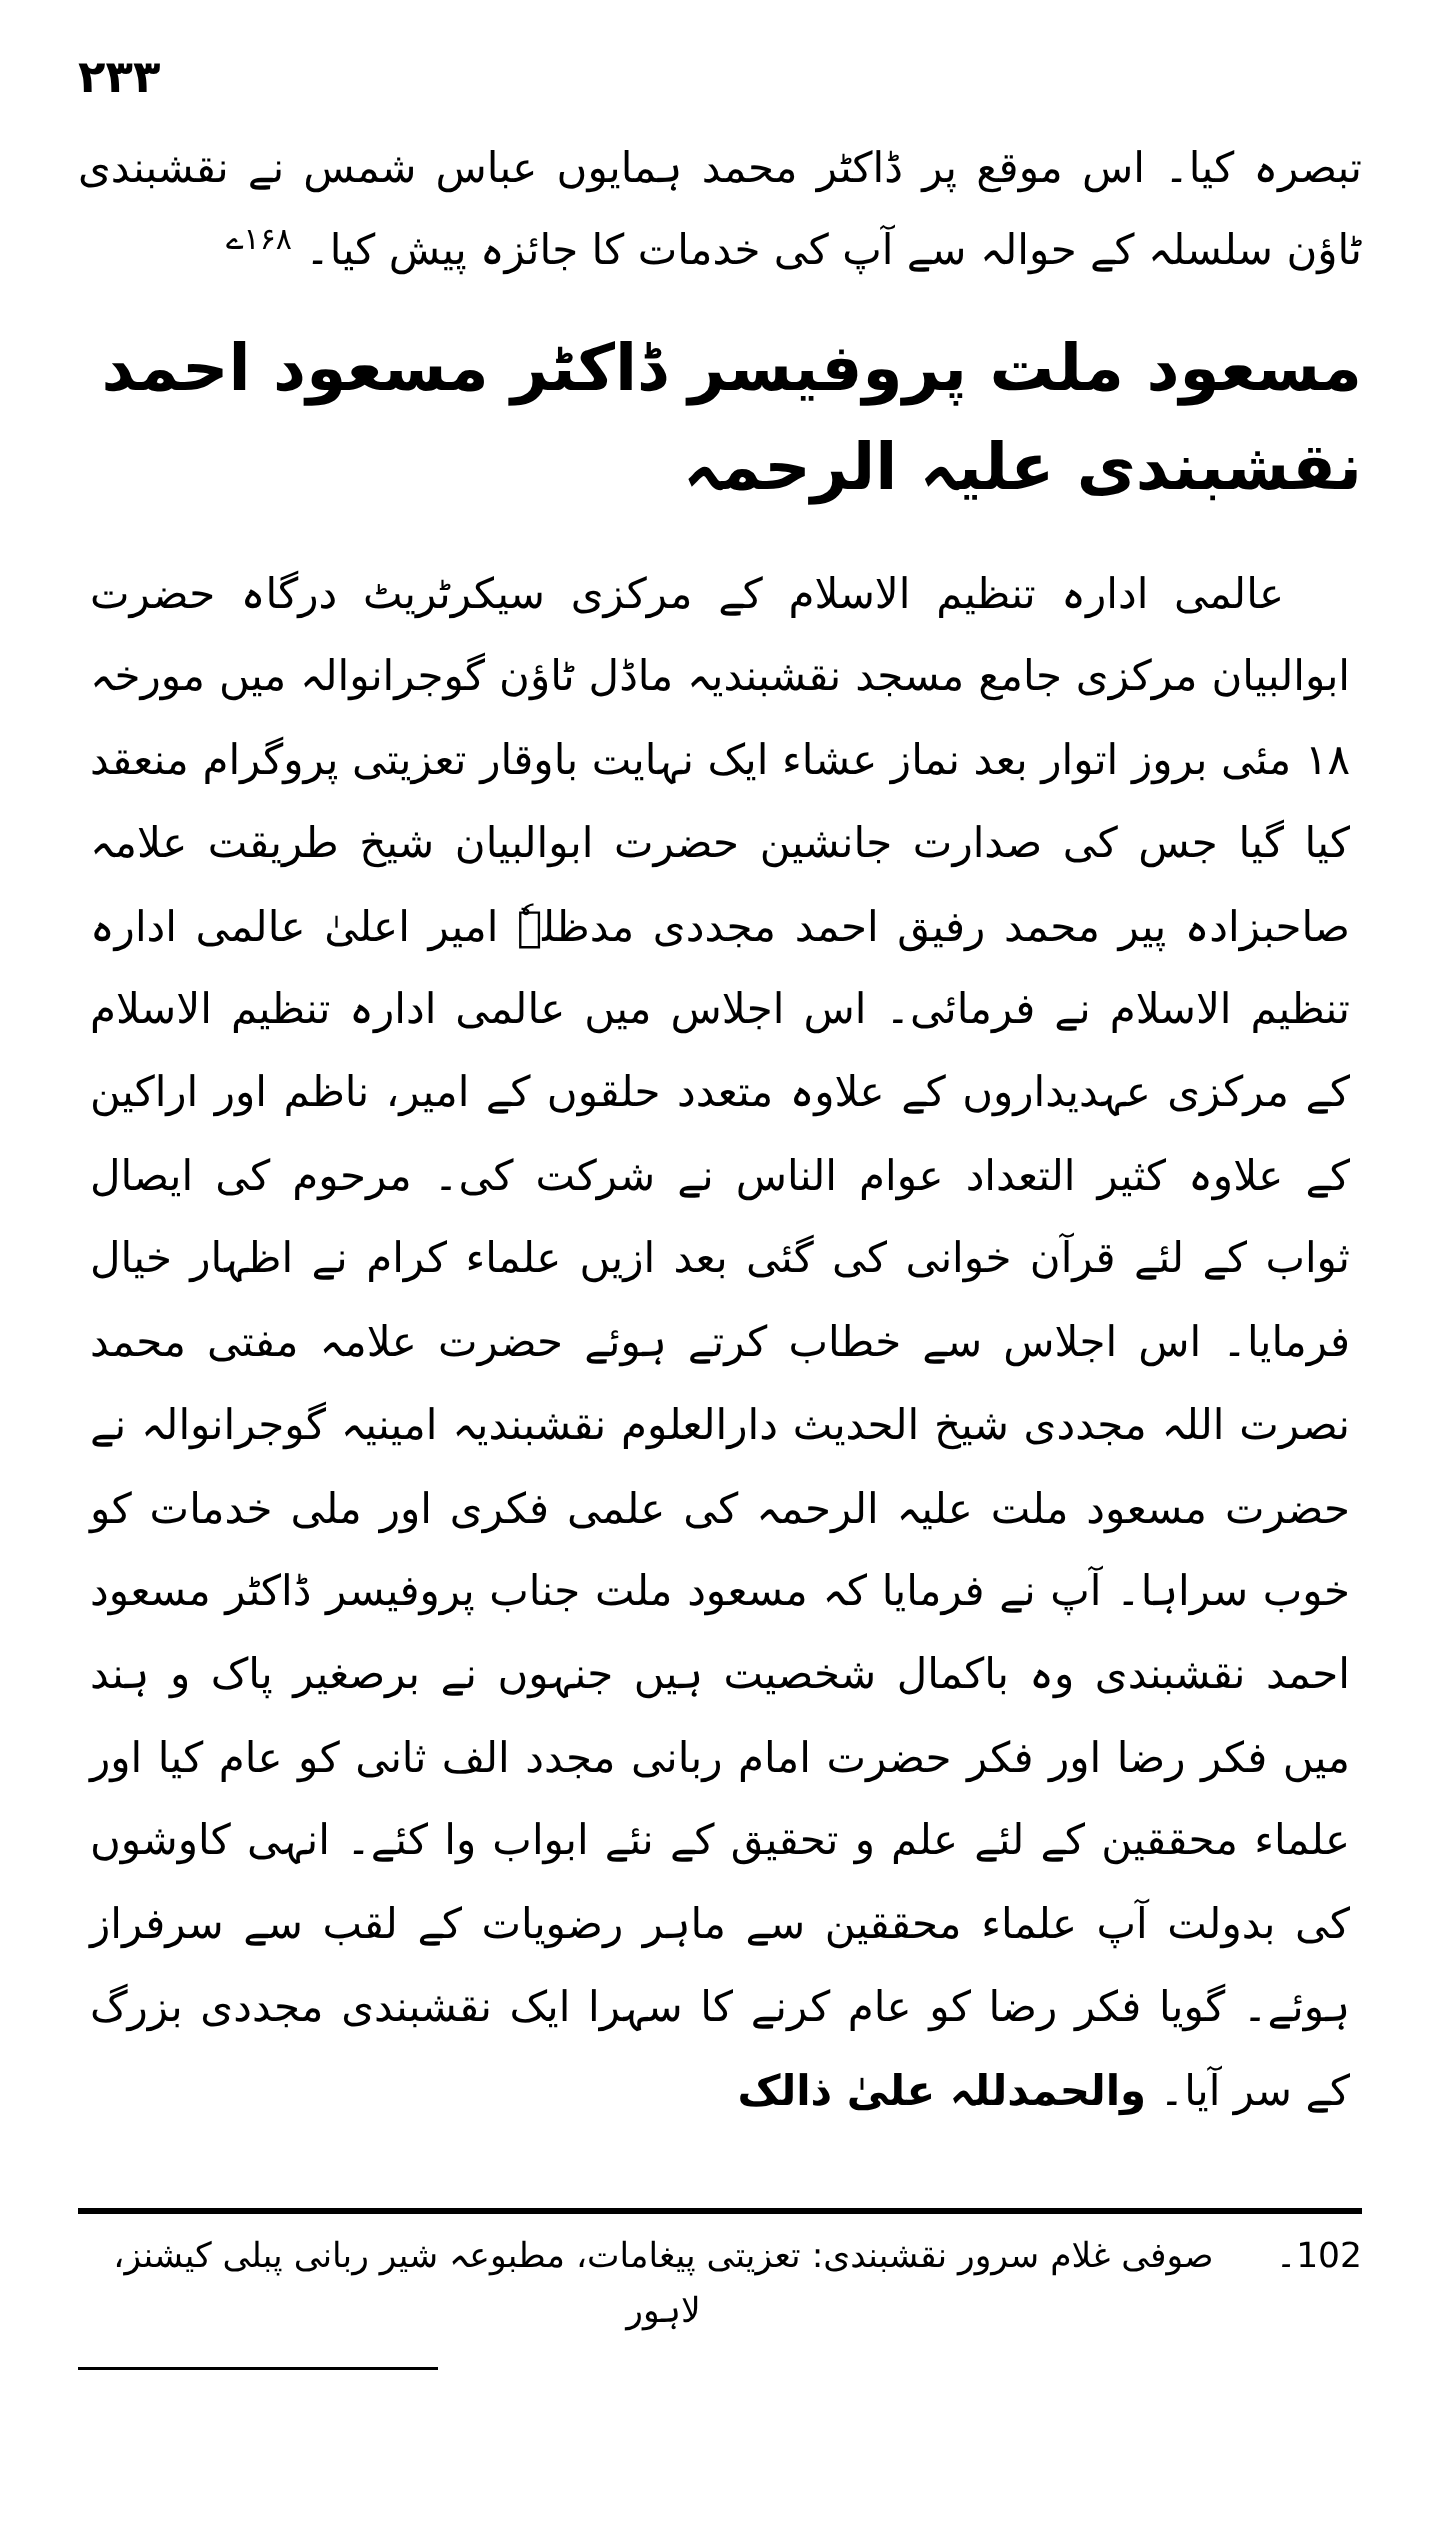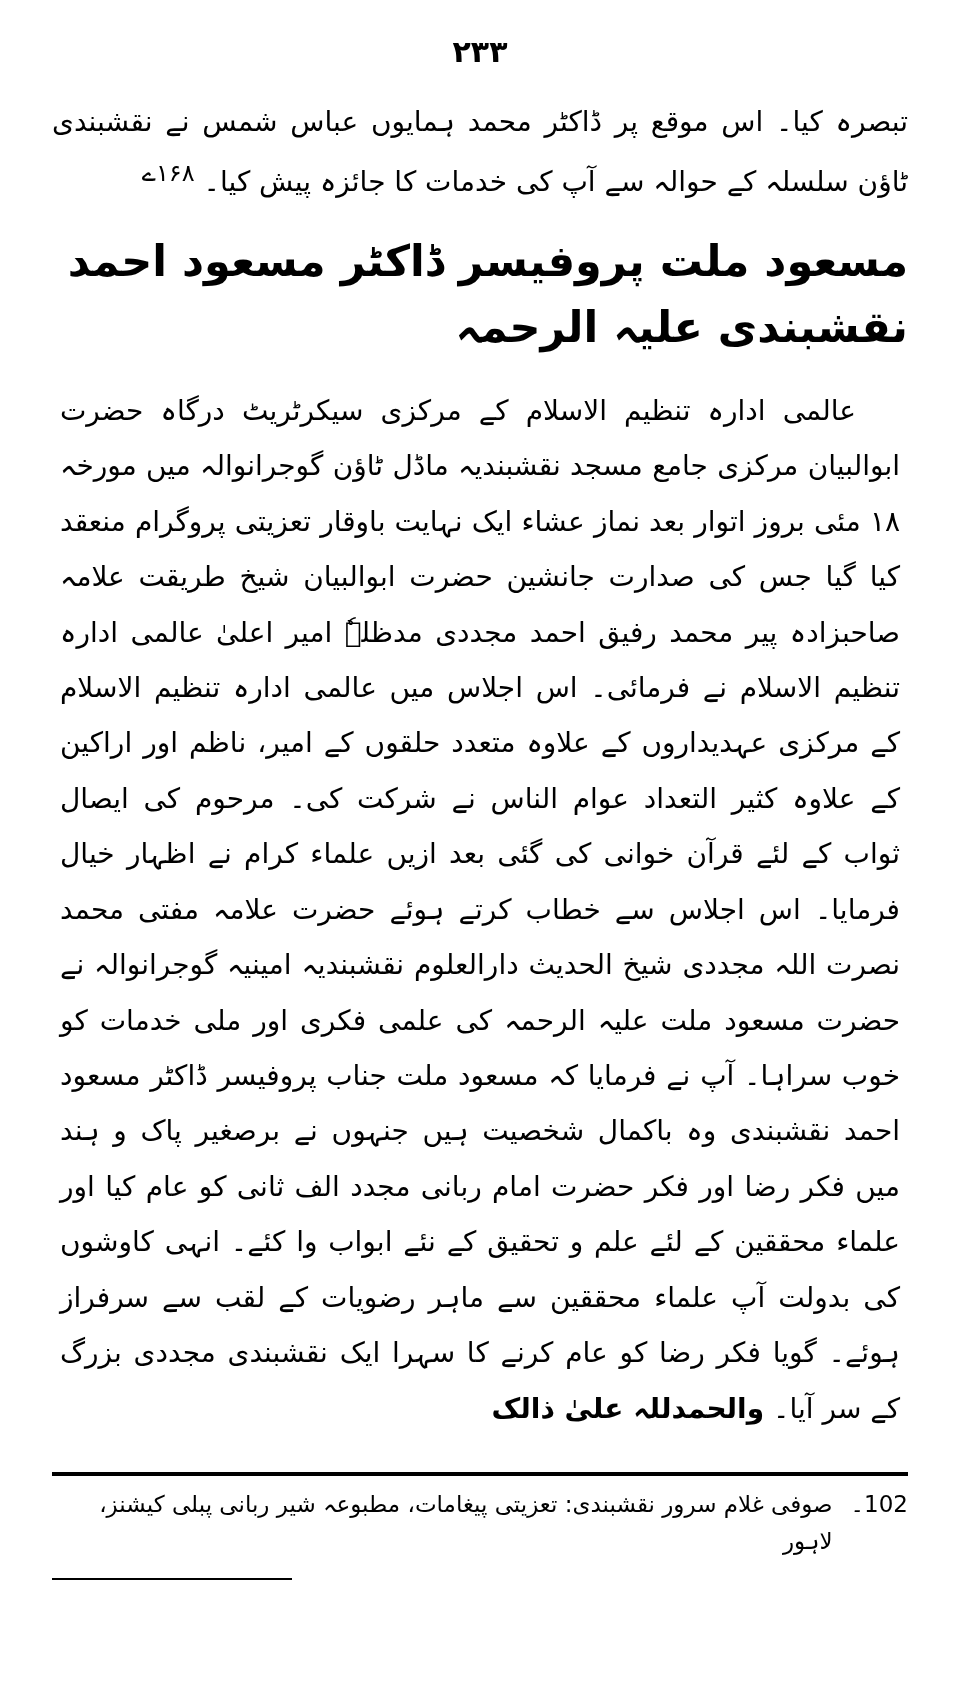--- a/index.html
+++ b/index.html
@@ -14,34 +14,34 @@
     margin: 0 auto;
     background: #ffffff;
     box-sizing: border-box;
     padding: 34px 52px 0 52px;
     direction: rtl;
     color: #000;
     font-family: "DejaVu Sans", sans-serif;
     overflow: hidden;
   }
   .page-number {
-    text-align: center;
+    text-align: left;
     font-size: 30px;
     font-weight: bold;
     letter-spacing: 2px;
-    margin-bottom: 26px;
+    margin-bottom: 16px;
   }
   .intro-paragraph {
     font-size: 28px;
     line-height: 1.95;
     text-align: justify;
     margin: 0 0 18px 0;
   }
   .intro-paragraph .footnote-marker {
-    font-size: 24px;
+    font-size: 20px;
     vertical-align: super;
   }
   .main-heading {
     text-align: right;
     font-weight: bold;
     margin: 10px 0 22px 0;
   }
   .main-heading .heading-line-1 {
     display: block;
     font-size: 43px;
@@ -80,21 +80,21 @@
     align-items: baseline;
     font-size: 23px;
     line-height: 1.6;
     justify-content: center;
     gap: 18px;
   }
   .footnote-number {
     white-space: nowrap;
   }
   .footnote-text {
-    text-align: right;
+    text-align: center;
   }
   .bottom-edge-line {
     position: absolute;
     left: 52px;
     bottom: 108px;
     width: 240px;
     border-top: 2px solid #000;
   }
 </style>
 </head>

